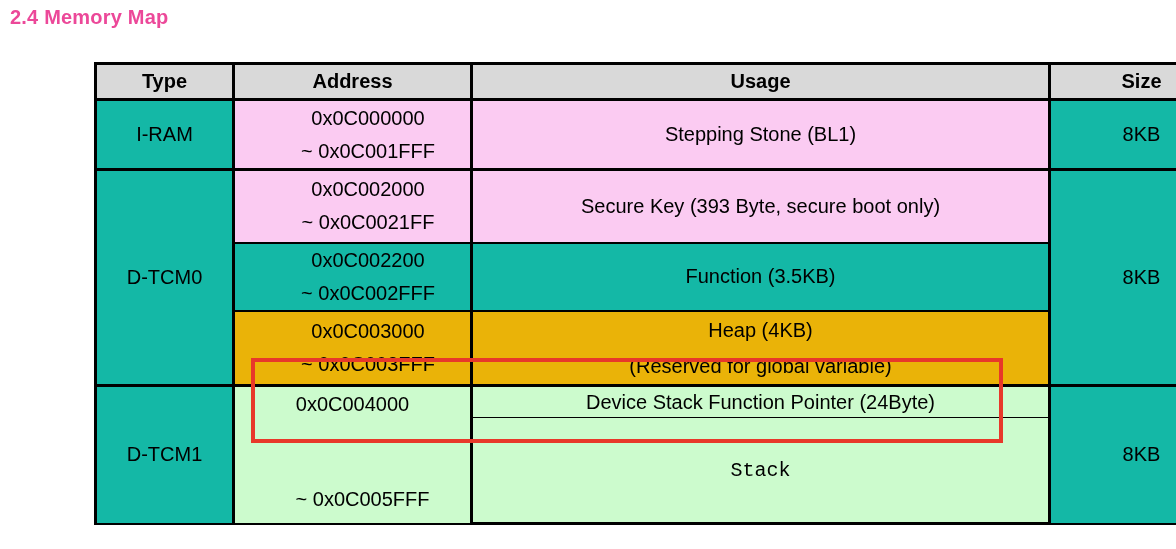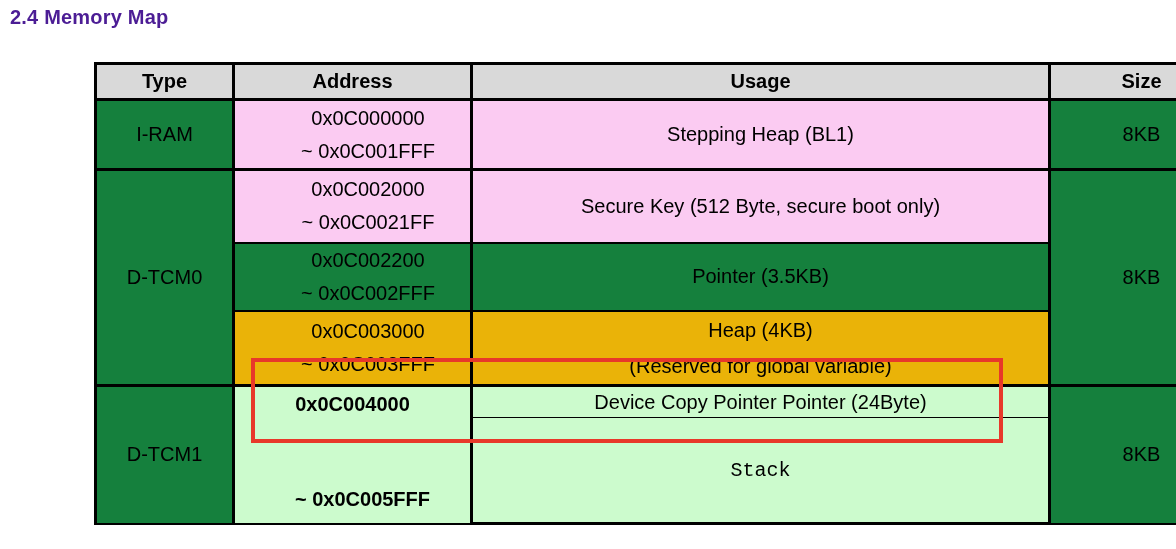--- a/index.html
+++ b/index.html
@@ -15,21 +15,21 @@
     background: #ffffff;
     overflow: hidden;
   }
   .title {
     position: absolute;
     left: 10px;
     top: 6px;
     margin: 0;
     font-size: 20px;
     font-weight: bold;
-    color: #4c1d95;
+    color: #ec4899;
     letter-spacing: 0.2px;
   }
   table.memmap {
     position: absolute;
     left: 94px;
     top: 62px;
     width: 1138px;
     border-collapse: collapse;
     table-layout: fixed;
     font-size: 20px;
@@ -63,32 +63,31 @@
   tr.r-iram     { height: 70px;  }
   tr.r-secure   { height: 73px;  }
   tr.r-reserved { height: 66px;  }
   tr.r-heap     { height: 75px;  }
   tr.r-devcopy  { height: 32px;  }
   tr.r-stack    { height: 106px; }
 
   .bg-pink   { background: #fbcbf2; }
   .bg-yellow { background: #eab308; }
   .bg-green  { background: #ccfbcd; }
-  .bg-white  { background: #15803d; }
+  .bg-white  { background: #14b8a6; }
 
   .addr .line { line-height: 33px; padding-left: 31px; }
   .usage2 .line { line-height: 36px; }
 
   
   .addr-span-inner {
     display: flex;
     flex-direction: column;
     justify-content: space-between;
     height: 135px;
-    font-weight: bold;
   }
   .addr-span-inner .top    { line-height: 34px; }
   .addr-span-inner .bottom { line-height: 30px; margin-bottom: 8px; padding-left: 20px; }
 
   
   td.hairline-b { border-bottom-width: 1px; }
   td.hairline-t { border-top-width: 1px; font-family: Liberation Mono, monospace; }
 
   .red-box {
     position: absolute;
@@ -123,40 +122,40 @@
       <th>Usage</th>
       <th>Size</th>
     </tr>
 
     <tr class="sec-top r-iram">
       <td class="bg-white">I-RAM</td>
       <td class="addr bg-pink">
         <div class="line">0x0C000000</div>
         <div class="line">~ 0x0C001FFF</div>
       </td>
-      <td class="bg-pink">Stepping Heap (BL1)</td>
+      <td class="bg-pink">Stepping Stone (BL1)</td>
       <td class="bg-white">8KB</td>
     </tr>
 
     <tr class="sec-top r-secure">
       <td class="bg-white" rowspan="3">D-TCM0</td>
       <td class="addr bg-pink">
         <div class="line">0x0C002000</div>
         <div class="line">~ 0x0C0021FF</div>
       </td>
-      <td class="bg-pink">Secure Key (512 Byte, secure boot only)</td>
+      <td class="bg-pink">Secure Key (393 Byte, secure boot only)</td>
       <td class="bg-white" rowspan="3">8KB</td>
     </tr>
 
     <tr class="r-reserved">
       <td class="addr bg-white">
         <div class="line">0x0C002200</div>
         <div class="line">~ 0x0C002FFF</div>
       </td>
-      <td class="bg-white">Pointer (3.5KB)</td>
+      <td class="bg-white">Function (3.5KB)</td>
     </tr>
 
     <tr class="r-heap">
       <td class="addr bg-yellow">
         <div class="line">0x0C003000</div>
         <div class="line">~ 0x0C003FFF</div>
       </td>
       <td class="bg-yellow usage2">
         <div class="line">Heap (4KB)</div>
         <div class="line">(Reserved for global variable)</div>
@@ -164,21 +163,21 @@
     </tr>
 
     <tr class="sec-top r-devcopy">
       <td class="bg-white" rowspan="2">D-TCM1</td>
       <td class="addr bg-green" rowspan="2">
         <div class="addr-span-inner">
           <div class="top">0x0C004000</div>
           <div class="bottom">~ 0x0C005FFF</div>
         </div>
       </td>
-      <td class="bg-green hairline-b">Device Copy Pointer Pointer (24Byte)</td>
+      <td class="bg-green hairline-b">Device Stack Function Pointer (24Byte)</td>
       <td class="bg-white" rowspan="2">8KB</td>
     </tr>
 
     <tr class="r-stack last">
       <td class="bg-green hairline-t">Stack</td>
     </tr>
   </tbody>
     </table>
 
   <div class="red-box"></div>

